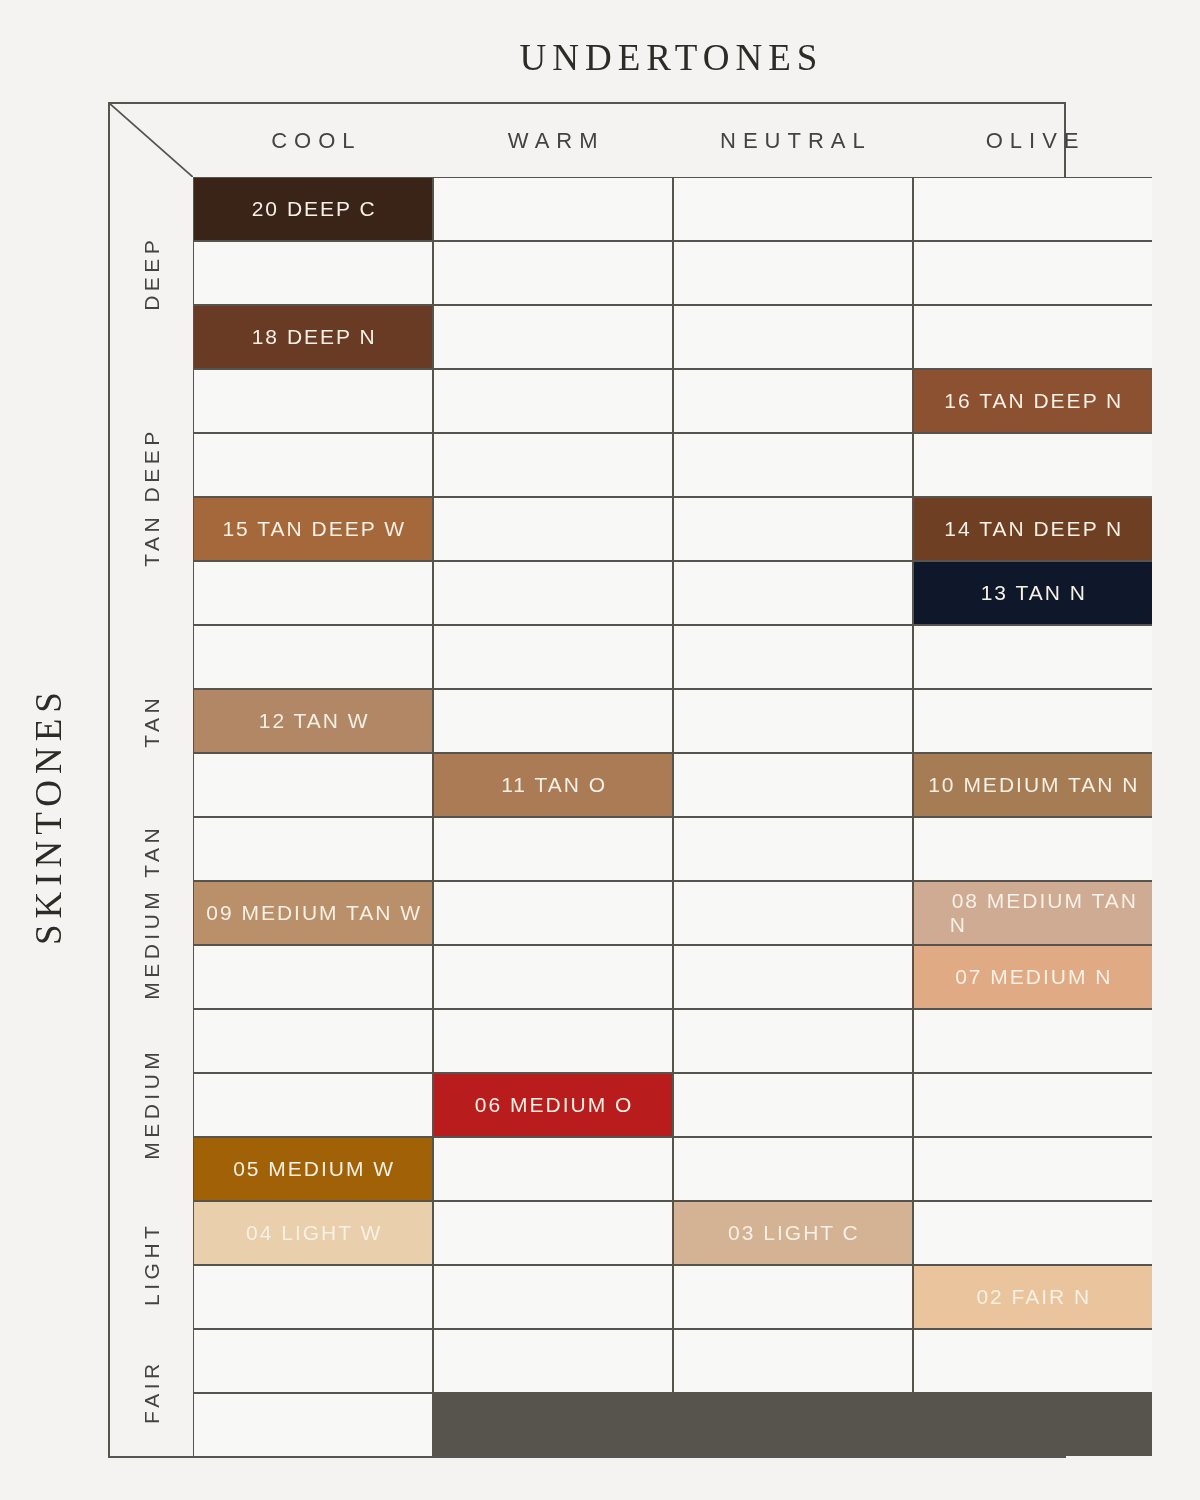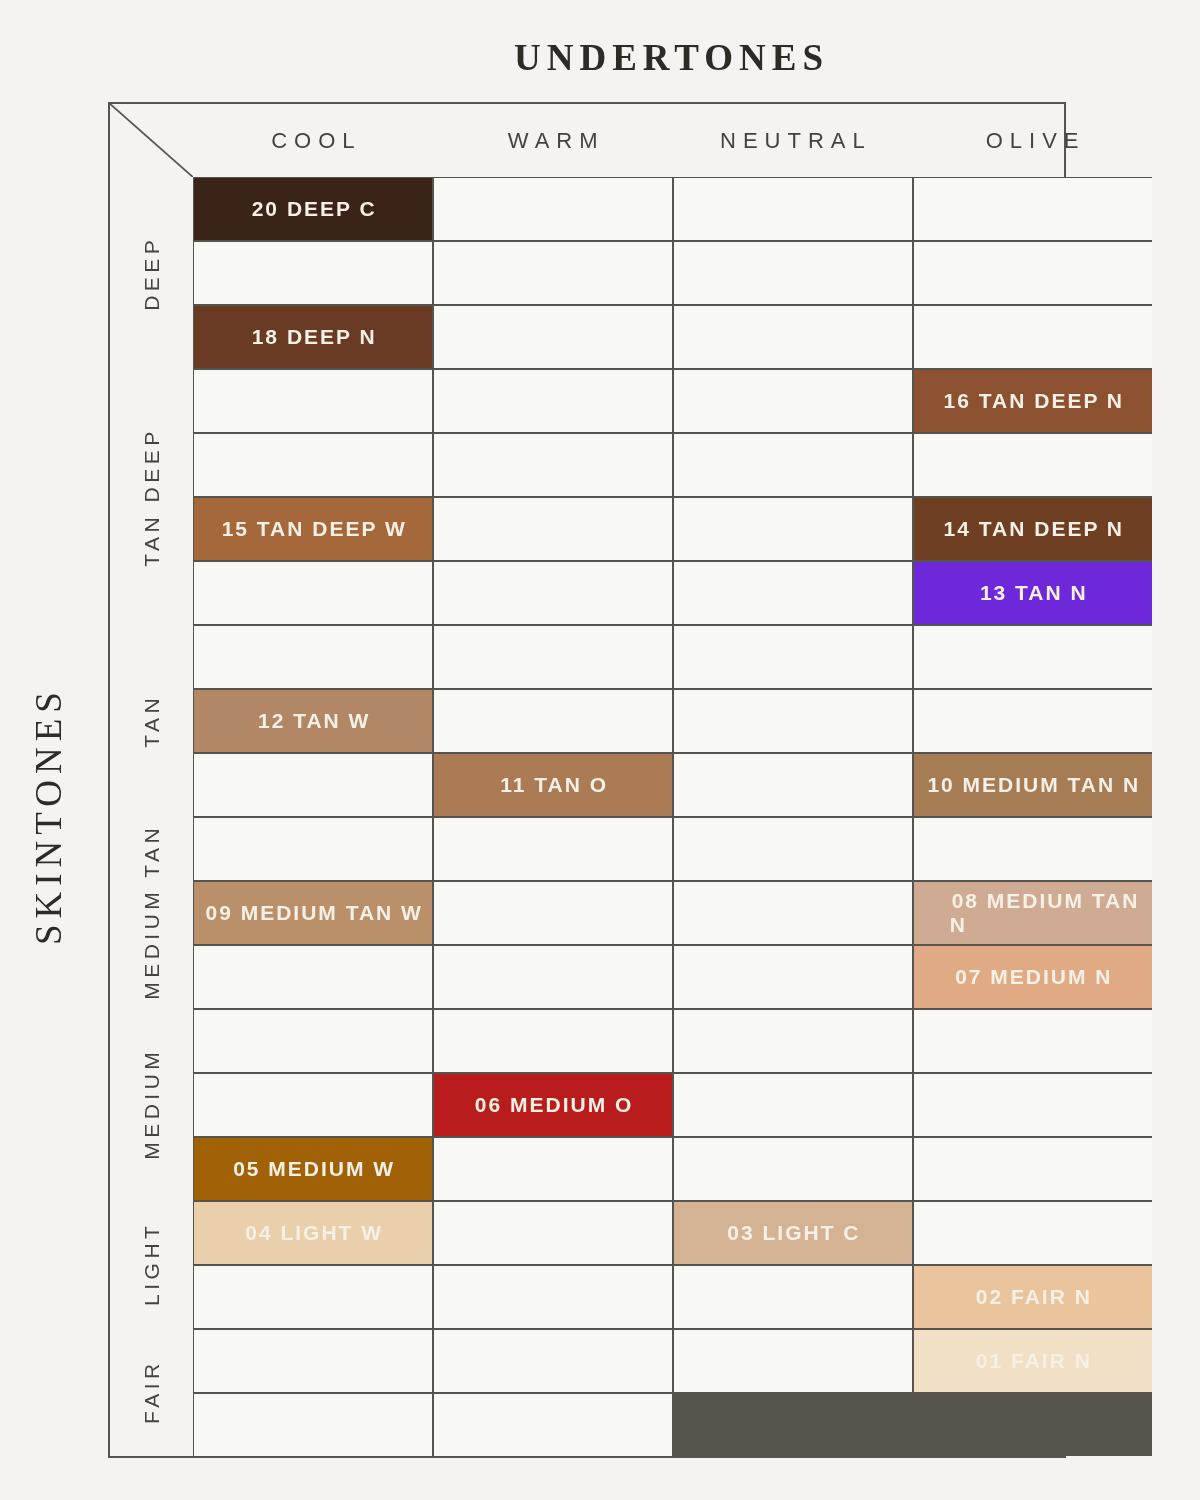--- a/index.html
+++ b/index.html
@@ -9,21 +9,21 @@
     font-family:"Liberation Sans", sans-serif;
     position:relative;
     overflow:hidden;
   }
   .title {
     position:absolute;
     left:191px; top:36px; width:961px;
     text-align:center;
     font-family:"Liberation Serif", "DejaVu Serif", serif;
     font-size:37px;
-    font-weight:700;
+    font-weight:400;
     letter-spacing:6px;
     color:#2e2a26;
   }
   .side-title {
     position:absolute;
     left:18px; top:175px; height:1281px; width:60px;
     display:flex; align-items:center; justify-content:center;
     writing-mode:vertical-rl;
     transform:rotate(180deg);
     font-family:"Liberation Serif", "DejaVu Serif", serif;
@@ -76,21 +76,21 @@
     gap:1.5px;
     background:#57534d;
     border-left:1.5px solid #57534d;
     border-top:1.5px solid #57534d;
   }
   .cell {
     background:#f8f8f6;
     display:flex; align-items:center; justify-content:center;
   }
   .cell.swatch {
-    font-weight:bold;
+    font-weight:normal;
     font-size:21px;
     letter-spacing:2px;
     color:#f6f0e5;
     text-indent:2px;
   }
 </style>
 </head>
 <body>
 
 <div class="title">UNDERTONES</div>
@@ -143,21 +143,21 @@
       <div class="cell"></div>
       <div class="cell"></div>
       <div class="cell"></div>
       <div class="cell swatch" style="background: rgb(164, 104, 58);">15 TAN DEEP W</div>
       <div class="cell"></div>
       <div class="cell"></div>
       <div class="cell swatch" style="background: rgb(110, 63, 35); text-align: right;">14 TAN DEEP N</div>
       <div class="cell"></div>
       <div class="cell"></div>
       <div class="cell"></div>
-      <div class="cell swatch" style="background: #6d28d9;">13 TAN N</div>
+      <div class="cell swatch" style="background: #0f172a;">13 TAN N</div>
       <div class="cell"></div>
       <div class="cell"></div>
       <div class="cell"></div>
       <div class="cell"></div>
       <div class="cell swatch" style="background: rgb(178, 135, 102);">12 TAN W</div>
       <div class="cell"></div>
       <div class="cell"></div>
       <div class="cell"></div>
       <div class="cell"></div>
       <div class="cell swatch" style="background: rgb(171, 123, 85);">11 TAN O</div>
@@ -191,18 +191,17 @@
       <div class="cell"></div>
       <div class="cell swatch" style="background: rgb(212, 178, 148);">03 LIGHT C</div>
       <div class="cell"></div>
       <div class="cell"></div>
       <div class="cell"></div>
       <div class="cell"></div>
       <div class="cell swatch" style="background: rgb(234, 196, 156);">02 FAIR N</div>
       <div class="cell"></div>
       <div class="cell"></div>
       <div class="cell"></div>
-      <div class="cell swatch" style="background: rgb(241, 224, 197);">01 FAIR N</div>
       <div class="cell"></div>
       <div class="cell"></div>
     </div>
 
 </div>
 
 </body></html>

